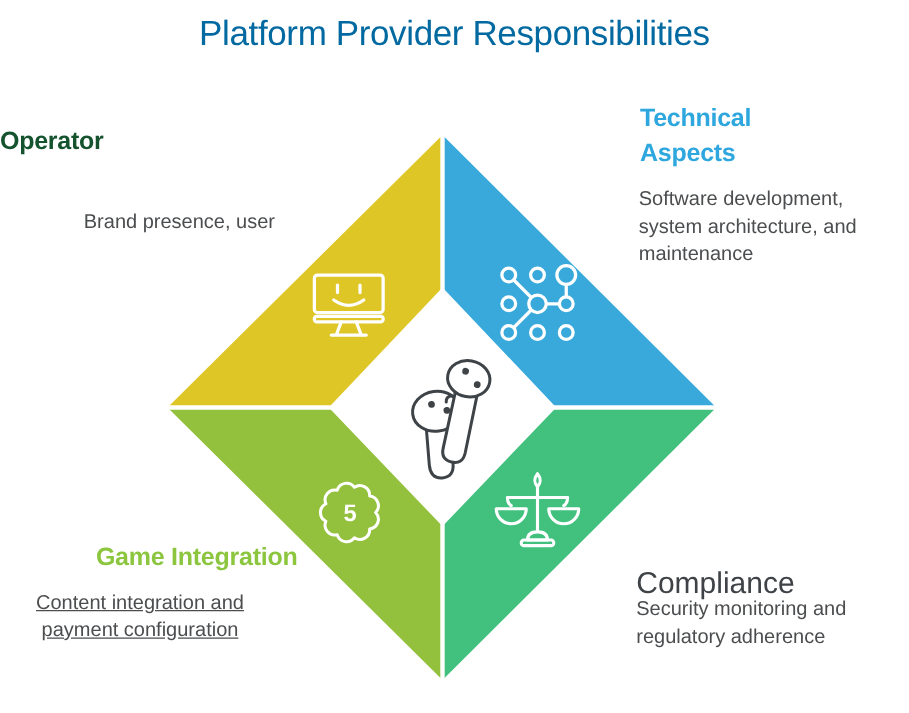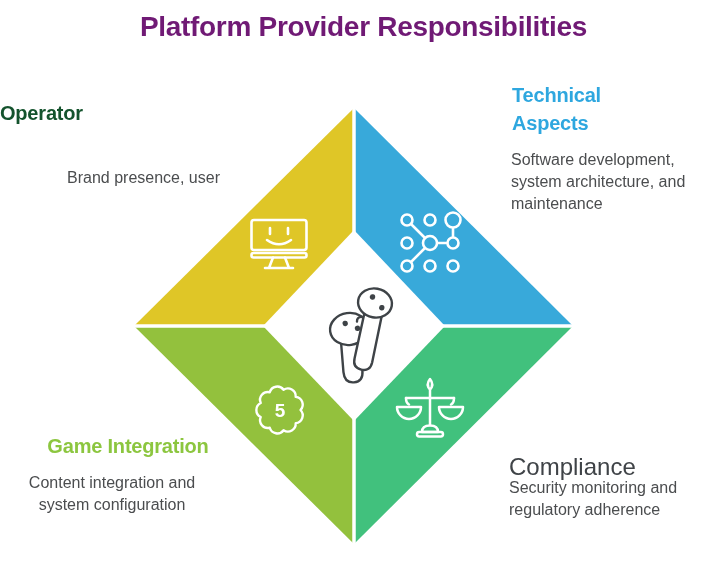--- a/index.html
+++ b/index.html
@@ -3,33 +3,33 @@
 <meta charset="utf-8">
 <style>
   html,body { margin:0; padding:0; background:#ffffff; }
   .stage {
     position:relative; width:727px; height:570px; background:#ffffff;
     overflow:hidden; font-family:"Liberation Sans", sans-serif;
   }
   .stage svg.diamond { position:absolute; top:0; left:0; }
   .title {
     position:absolute; top:11px; left:0; width:727px; margin:0;
-    text-align:center; font-size:28px; font-weight:bold; letter-spacing:-0.3px;
-    color:#701a75;
+    text-align:center; font-size:28px; font-weight:normal; letter-spacing:-0.3px;
+    color:#0369a1;
   }
   .block { position:absolute; margin:0; }
   .head  { font-weight:bold; font-size:20px; line-height:28px; letter-spacing:-0.2px; }
   .body  { font-size:16px; line-height:22px; color:#4b4d4f; }
 
   #op-head   { top:99px;  left:0;     width:202px;  color:#14532d; }
   #op-body   { top:167px; left:8px;   width:212px; text-align:right; }
   #tech-head { top:81px;  left:512px; width:210px; text-align:left;   color:#2ea7df; }
   #tech-body { top:149px; left:511px; width:216px; text-align:left; }
-  #game-head { top:432px; left:18px;  width:220px; text-align:center;   color:#8cc63f; }
-  #game-body { top:472px; left:12px;  width:200px; text-align:center; }
+  #game-head { top:432px; left:18px;  width:220px; text-align:right;   color:#8cc63f; }
+  #game-body { top:472px; left:12px;  width:200px; text-align:center;text-decoration:underline; }
   #comp-head { top:452px; left:509px; width:210px; text-align:left;
                font-size:24px; font-weight:400; line-height:30px; letter-spacing:0;
                color:#3f4347; }
   #comp-body { top:477px; left:509px; width:220px; text-align:left; }
 </style>
 </head>
 <body>
 
 <div class="stage">
 
@@ -123,21 +123,21 @@
   <div class="block head" id="tech-head">
     <div>Technical</div>
     <div>Aspects</div>
   </div>
 
   <div class="block head" id="game-head">
     <div>Game Integration</div>
   </div>
   <div class="block body" id="game-body">
     <div>Content integration and</div>
-    <div>system configuration</div>
+    <div>payment configuration</div>
   </div>
 
   <div class="block head" id="comp-head">
     <div>Compliance</div>
   </div>
   <div class="block body" id="comp-body">
     <div>Security monitoring and</div>
     <div>regulatory adherence</div>
   </div>
 

